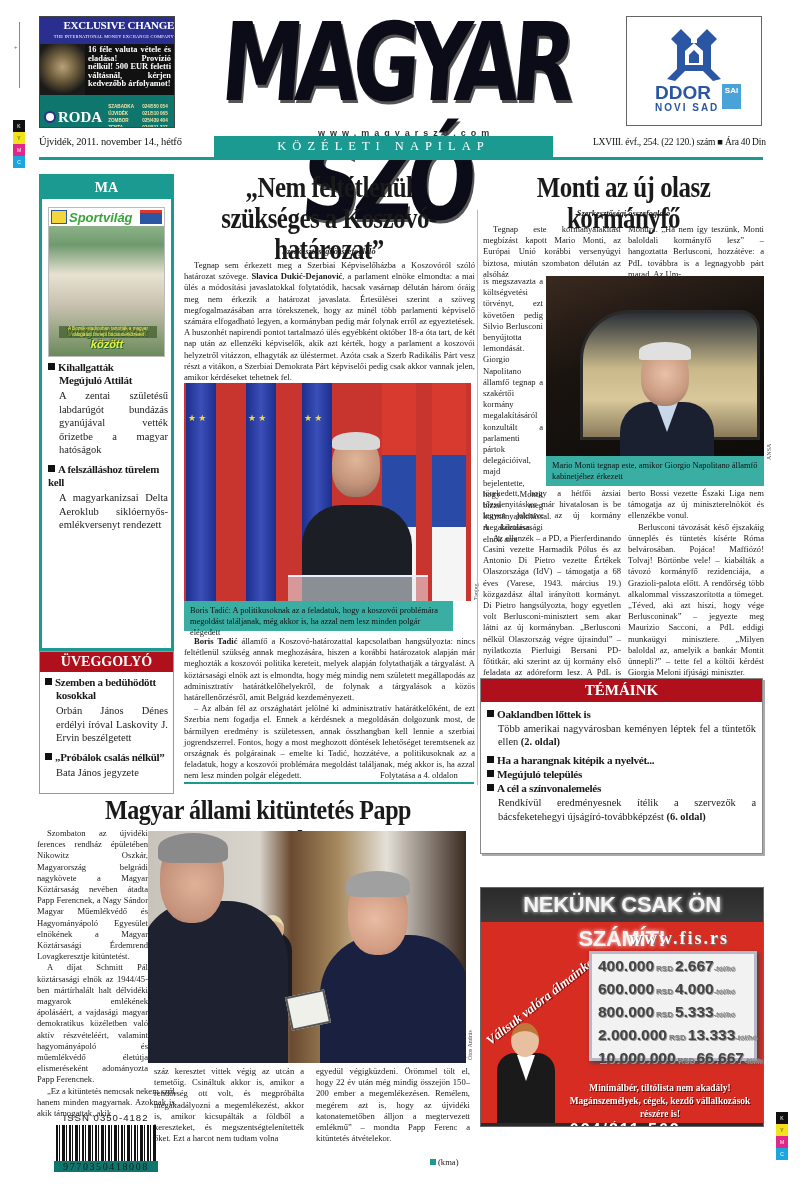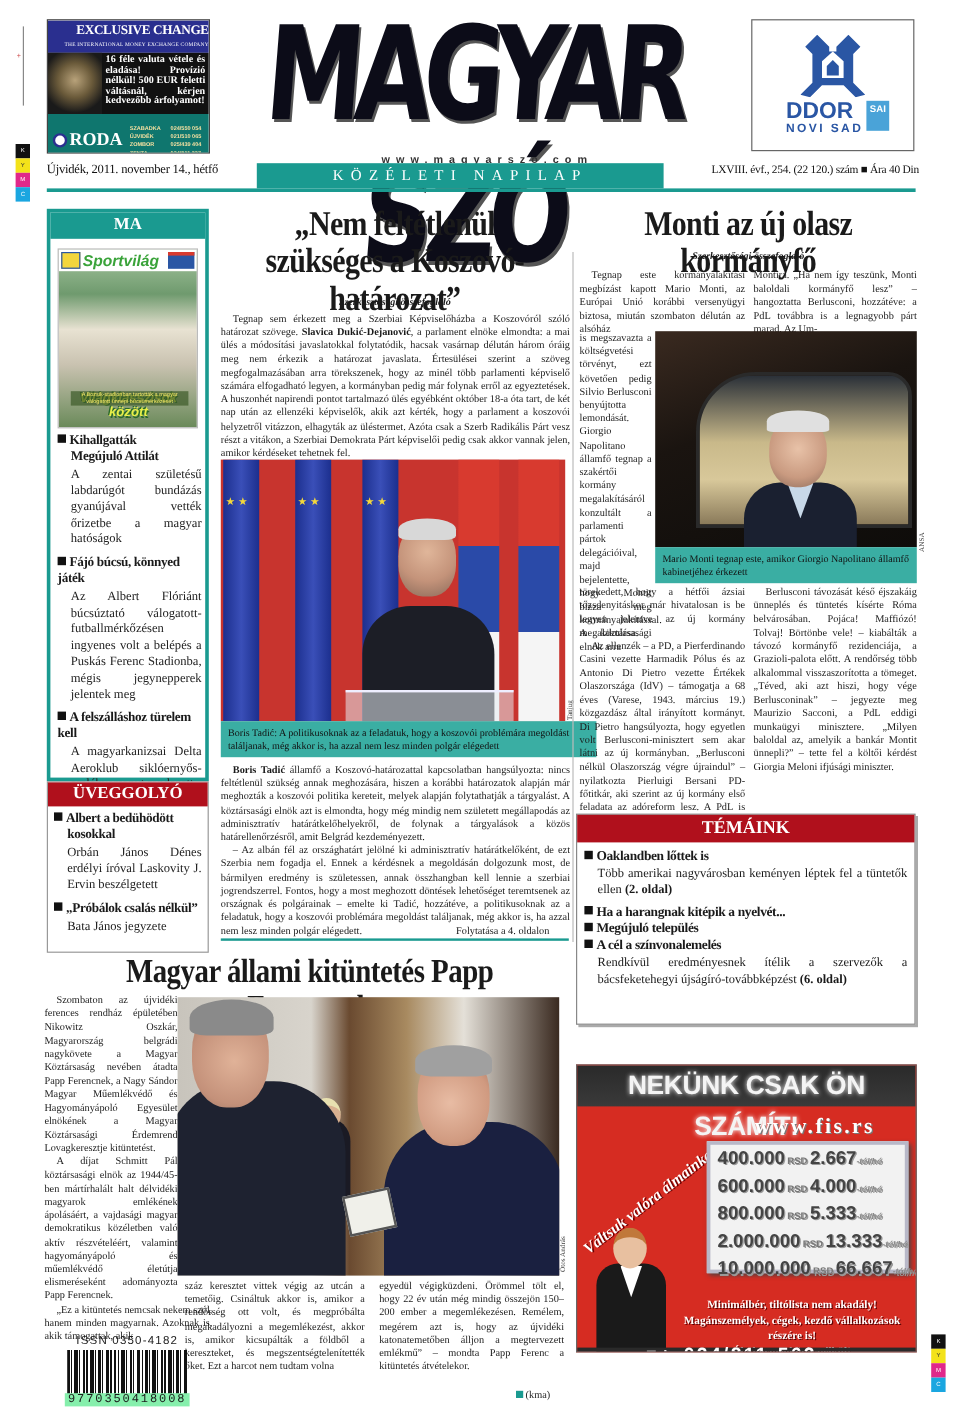--- a/index.html
+++ b/index.html
@@ -76,21 +76,21 @@
   .tadic-photo { left:184px; top:383px; width:287px; height:218px; overflow:hidden; background:#c8342e; }
   .flag-eu { position:absolute; top:0; width:30px; height:218px; background:linear-gradient(90deg,#1c2f8e,#3a4fb8 50%,#1c2f8e); }
   .flag-eu::after { content:"★  ★"; position:absolute; top:30px; left:2px; color:#f4d83a; font-size:9px; }
   .flag-rs { position:absolute; top:0; width:34px; height:218px; background:linear-gradient(180deg,#d83a2f 0 33%,#2a4aa8 33% 66%,#f5f5f5 66% 100%); }
   .tadic-body { position:absolute; left:118px; top:122px; width:110px; height:96px; background:#1c1e26; border-radius:40px 40px 0 0; }
   .tadic-head { position:absolute; left:148px; top:52px; width:48px; height:62px; background:radial-gradient(circle at 50% 40%, #e0b69a 0%, #c4937a 55%, #8a6a5a 100%); border-radius:46% 46% 42% 42%; }
   .tadic-hair { position:absolute; left:148px; top:49px; width:48px; height:18px; background:#d8d8d8; border-radius:50% 50% 20% 20%; }
   .tadic-podium { position:absolute; left:104px; top:192px; width:140px; height:26px; background:rgba(230,235,240,0.55); border-top:2px solid #eef; }
   .photo-credit-v { position:absolute; font-size:6px; color:#444; transform:rotate(-90deg); transform-origin:0 0; font-family:"Liberation Serif",serif; }
   .caption-teal { background:#3aaea3; color:#111; font-size:8.4px; line-height:11px; padding:4px 6px; }
-  .tadic-caption { left:184px; top:601px; width:313px; height:30px; }
+  .tadic-caption { left:184px; top:601px; width:269px; height:30px; }
   .kos-p2 { left:184px; top:636px; width:291px; }
   .folyt { left:380px; top:770px; font-size:8.6px; }
   .rule-teal-2 { left:184px; top:782px; width:290px; height:2px; background:#1a9a90; }
   .col-rule { width:1px; background:#bbb; }
 
   
   .monti-head { left:480px; top:172px; width:287px; text-align:center; font-size:29px; line-height:31px; font-weight:bold; letter-spacing:-0.6px; transform:scaleX(0.86); transform-origin:50% 0; }
   .monti-byline { left:480px; top:209px; width:287px; }
   .monti-col1-top { left:483px; top:224px; width:138px; }
   .monti-col2-top { left:628px; top:224px; width:136px; }
@@ -126,21 +126,21 @@
   .man-right-hair { position:absolute; left:198px; top:40px; width:64px; height:26px; border-radius:50% 50% 20% 20%; background:#a0a0a0; }
   .woman { position:absolute; left:104px; top:100px; width:40px; height:80px; background:#1a1a24; border-radius:20px 20px 0 0; }
   .woman-head { position:absolute; left:112px; top:84px; width:24px; height:28px; border-radius:50%; background:#d8b090; border-top:6px solid #e8e0b0; }
   .medal-box { position:absolute; left:140px; top:162px; width:40px; height:34px; background:#f0f0ea; border:2px solid #555; transform:rotate(-12deg); }
   .papp-col2 { left:154px; top:1066px; width:150px; }
   .papp-col3 { left:316px; top:1066px; width:154px; }
   .kma { left:430px; top:1157px; font-size:8.6px; }
   .kma .sq { display:inline-block; width:6px; height:6px; background:#1a9a90; margin-right:2px; }
   .issn { left:56px; top:1112px; width:100px; text-align:center; font-size:9.6px; letter-spacing:1px; font-family:"Liberation Sans",sans-serif; }
   .barcode { left:56px; top:1125px; width:100px; height:37px; background:repeating-linear-gradient(90deg,#111 0 2px,#fff 2px 3px,#111 3px 4px,#fff 4px 6px,#111 6px 9px,#fff 9px 10px,#111 10px 11px,#fff 11px 13px); }
-  .barcode-num { left:54px; top:1161px; width:104px; text-align:center; font-size:10px; letter-spacing:1.6px; background:#86efac; font-family:Liberation Mono, monospace; }
+  .barcode-num { left:54px; top:1161px; width:104px; text-align:center; font-size:10px; letter-spacing:1.6px; background:#0f766e; font-family:Liberation Serif, serif; }
 
   
   .fis-ad { left:480px; top:887px; width:284px; height:240px; overflow:hidden; background:#d62c22; border:1px solid #666; }
   .fis-top { height:34px; background:linear-gradient(180deg,#2a2a2a,#3a3a3a); color:#f4f4f4; font-family:"Liberation Sans",sans-serif; font-weight:bold; font-size:22px; text-align:center; line-height:34px; letter-spacing:-0.3px; text-shadow:0 0 4px #fff; }
   .fis-url { position:absolute; left:148px; top:40px; color:#fff; font-family:"Liberation Serif",serif; font-weight:bold; font-size:18px; letter-spacing:2px; text-shadow:1px 1px 0 #777; }
   .fis-slogan { position:absolute; left:2px; top:96px; color:#fff; font-family:"Liberation Serif",serif; font-weight:bold; font-style:italic; font-size:13px; transform:rotate(-38deg); transform-origin:0 0; white-space:nowrap; text-shadow:1px 1px 0 #6a0000; top:148px; }
   .fis-board { position:absolute; left:108px; top:63px; width:168px; height:110px; background:#f2f2f2; border:3px solid #b8b8c8; box-shadow:2px 2px 4px #444; padding:2px 6px; }
   .fis-row { font-family:"Liberation Sans",sans-serif; font-weight:bold; line-height:20px; white-space:nowrap; color:#444; text-shadow:1px 1px 0 #999; }
   .fis-row .amt { font-size:15.5px; }
   .fis-row .rsd { font-size:8px; color:#777; margin:0 2px; }
@@ -230,35 +230,31 @@
     </div>
     <div class="sport-headline">Világklasszisok között</div>
     <div class="sport-caption">A Bozsik-stadionban tartották a magyar válogatott ünnepi búcsúmérkőzését</div>
   </div>
   <div class="ma-items">
     <div>
       <div class="item-title"><span class="sq"></span><span>Kihallgatták</span><span class="cont">Megújuló Attilát</span></div>
       <div class="item-desc">A zentai születésű labdarúgót bundázás gyanújával vették őrizetbe a magyar hatóságok</div>
     </div>
     <div>
-      <div class="item-title"><span class="sq"></span><span>Fájó búcsú, könnyed játék</span></div>
-      <div class="item-desc">Az Albert Flóriánt búcsúztató válogatott-futballmérkőzésen ingyenes volt a belépés a Puskás Ferenc Stadionba, mégis jegynepperek jelentek meg</div>
-    </div>
-    <div>
       <div class="item-title"><span class="sq"></span><span>A felszálláshoz türelem kell</span></div>
       <div class="item-desc">A magyarkanizsai Delta Aeroklub siklóernyős-emlékversenyt rendezett</div>
     </div>
   </div>
 </div>
 
 <div class="abs uveg-box">
   <div class="uveg-header">ÜVEGGOLYÓ</div>
   <div class="uveg-items">
     <div>
-      <div class="item-title"><span class="sq"></span><span>Albert a bedühödött</span><span class="cont">kosokkal</span></div>
+      <div class="item-title"><span class="sq"></span><span>Szemben a bedühödött</span><span class="cont">kosokkal</span></div>
       <div class="item-desc">Orbán János Dénes erdélyi íróval Laskovity J. Ervin beszélgetett</div>
     </div>
     <div>
       <div class="item-title"><span class="sq"></span><span>„Próbálok csalás nélkül”</span></div>
       <div class="item-desc">Bata János jegyzete</div>
     </div>
   </div>
 </div>
 
 <div class="abs kos-head">„Nem feltétlenül szükséges a Koszovó-határozat”</div>
@@ -305,20 +301,21 @@
   <div class="monti-head-shape"></div>
   <div class="monti-hair"></div>
 </div>
 <div class="abs photo-credit-v" style="left:766px;top:460px;">ANSA</div>
 <div class="abs caption-teal monti-caption">Mario Monti tegnap este, amikor Giorgio Napolitano államfő kabinetjéhez érkezett</div>
 <div class="abs monti-c1b">
   <p class="body" style="text-indent:0">törekedett, hogy a hétfői ázsiai tőzsdenyitáskor már hivatalosan is be legyen jelentve az új kormány megalakulása.</p>
   <p class="body">Az ellenzék – a PD, a Pierferdinando Casini vezette Harmadik Pólus és az Antonio Di Pietro vezette Értékek Olaszországa (IdV) – támogatja a 68 éves (Varese, 1943. március 19.) közgazdász által irányított kormányt. Di Pietro hangsúlyozta, hogy egyetlen volt Berlusconi-minisztert sem akar látni az új kormányban. „Berlusconi nélkül Olaszország végre újraindul” – nyilatkozta Pierluigi Bersani PD-főtitkár, aki szerint az új kormány első feladata az adóreform lesz. A PdL is igent mond</p>
 </div>
 <div class="abs monti-c2b">
+  <p class="body" style="text-indent:0">berto Bossi vezette Északi Liga nem támogatja az új miniszterelnököt és ellenzékbe vonul.</p>
   <p class="body">Berlusconi távozását késő éjszakáig ünneplés és tüntetés kísérte Róma belvárosában. Pojáca! Maffiózó! Tolvaj! Börtönbe vele! – kiabálták a távozó kormányfő rezidenciája, a Grazioli-palota előtt. A rendőrség több alkalommal visszaszorította a tömeget. „Téved, aki azt hiszi, hogy vége Berlusconinak” – jegyezte meg Maurizio Sacconi, a PdL eddigi munkaügyi minisztere. „Milyen baloldal az, amelyik a bankár Montit ünnepli?” – tette fel a költői kérdést Giorgia Meloni ifjúsági miniszter.</p>
 </div>
 
 <div class="abs tema-box">
   <div class="tema-header">TÉMÁINK</div>
   <div class="tema-items">
     <div>
       <div class="tema-title"><span class="sq"></span><span>Oaklandben lőttek is</span></div>
       <div class="tema-desc"><span>Több amerikai nagyvárosban keményen léptek fel a tüntetők ellen </span><b>(2. oldal)</b></div>
     </div>

